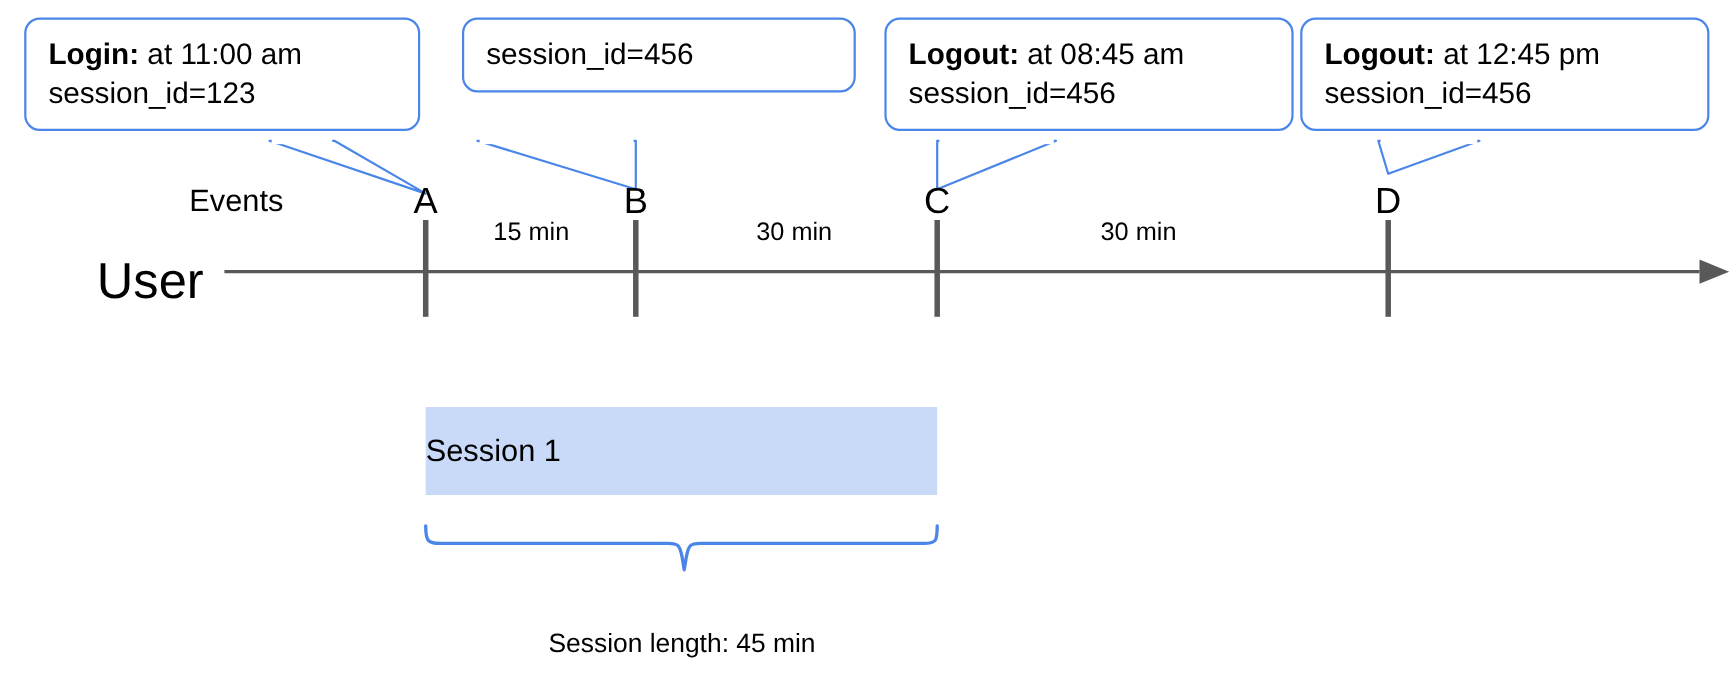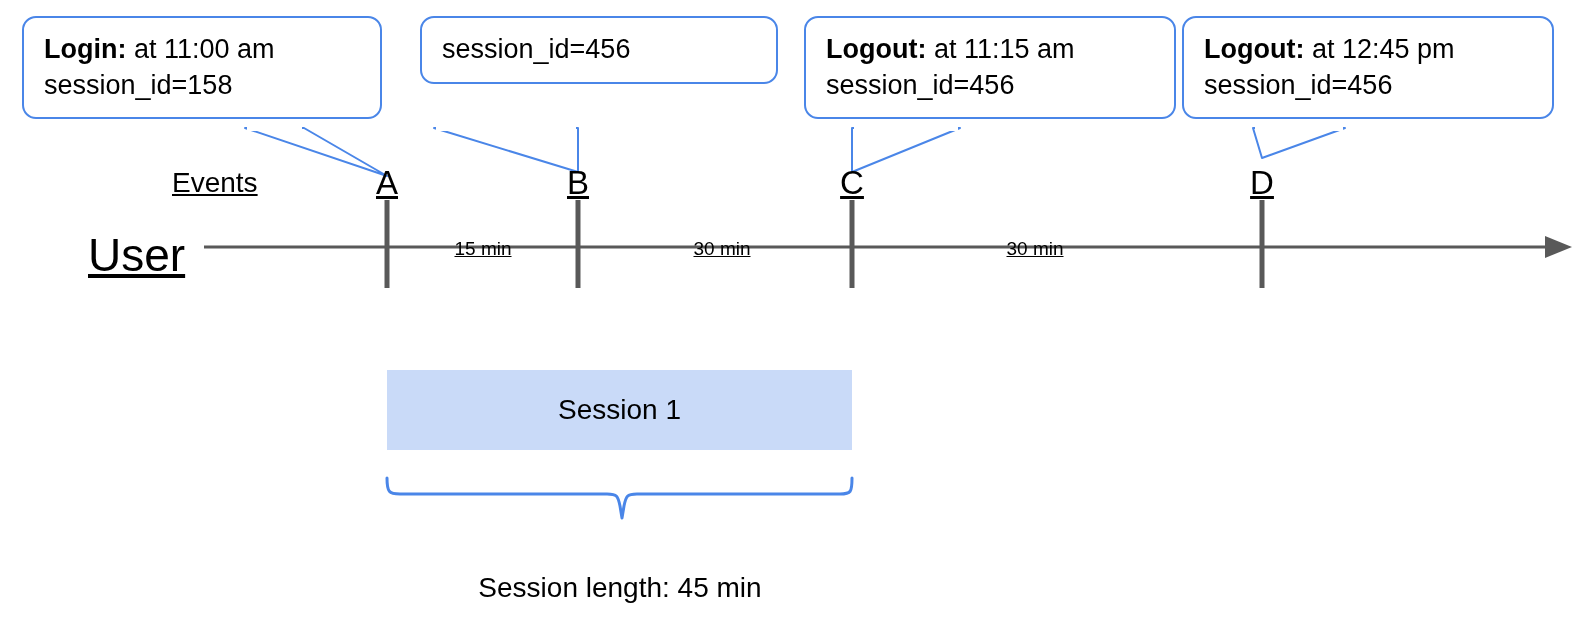--- a/index.html
+++ b/index.html
@@ -49,78 +49,75 @@
     font-weight: bold;
   }
   .callout .ev-line {
     display: block;
   }
 
   
   .lbl {
     position: absolute;
     white-space: nowrap;
-    text-decoration: underline;
   }
   .lbl-events {
     font-size: 28px;
     left: 172px;
     top: 167px;
   }
   .lbl-user {
     font-size: 46px;
     left: 88px;
     top: 228px;
   }
   .marker-lbl {
     font-size: 33px;
     transform: translateX(-50%);
     top: 164px;
   }
   .interval-lbl {
-    font-size: 19px;
+    font-size: 23px;
     transform: translateX(-50%);
     top: 197px;
-    margin-top: 41px;
   }
 
   
   .session-bar {
     position: absolute;
     background: #c9daf8;
     display: flex;
     align-items: center;
-    justify-content: center;
     font-size: 28px;
   }
 
   .session-length-lbl {
     position: absolute;
-    font-size: 28px;
+    font-size: 24px;
     transform: translateX(-50%);
     top: 572px;
     white-space: nowrap;
   }
 </style>
 </head>
 <body>
 
 <div id="diagram-root">
 
   <div class="callout" style="left:22px; top:16px; width:360px;">
     <span class="ev-line"><span class="ev-type">Login:</span><span> at 11:00 am</span></span>
-    <span class="ev-line">session_id=158</span>
+    <span class="ev-line">session_id=123</span>
   </div>
 
   <div class="callout" style="left:420px; top:16px; width:358px;">
     <span class="ev-line">session_id=456</span>
   </div>
 
   <div class="callout" style="left:804px; top:16px; width:372px;">
-    <span class="ev-line"><span class="ev-type">Logout:</span><span> at 11:15 am</span></span>
+    <span class="ev-line"><span class="ev-type">Logout:</span><span> at 08:45 am</span></span>
     <span class="ev-line">session_id=456</span>
   </div>
 
   <div class="callout" style="left:1182px; top:16px; width:372px;">
     <span class="ev-line"><span class="ev-type">Logout:</span><span> at 12:45 pm</span></span>
     <span class="ev-line">session_id=456</span>
   </div>
 
   <svg class="layer" viewBox="0 0 1574 630" xmlns="http://www.w3.org/2000/svg">
 

